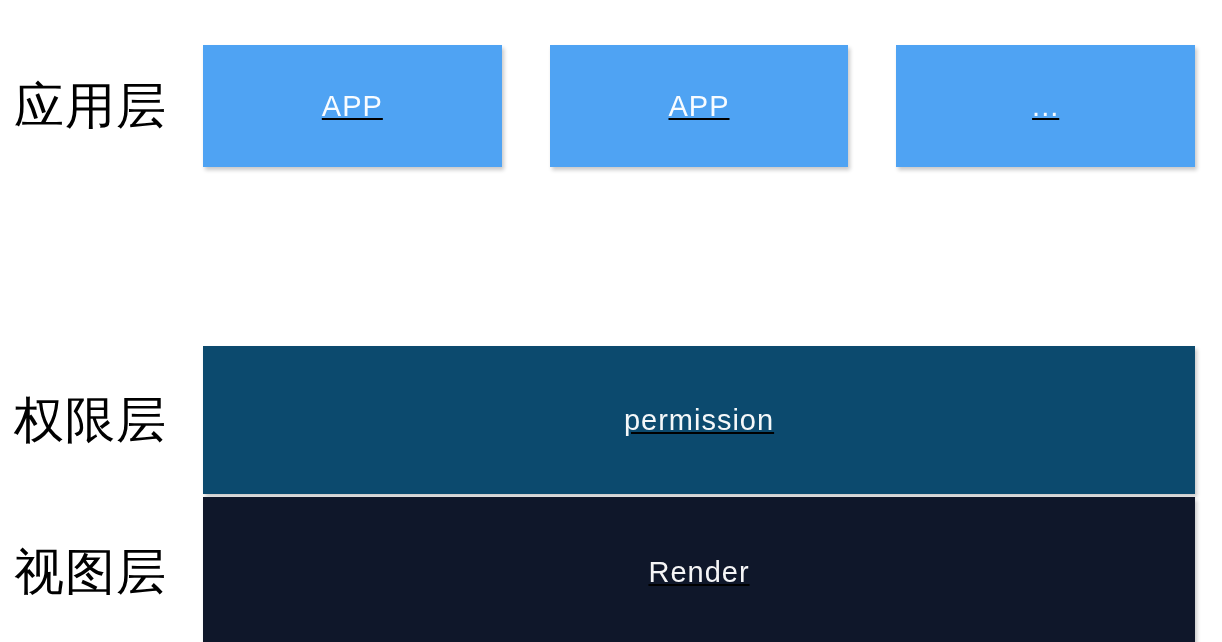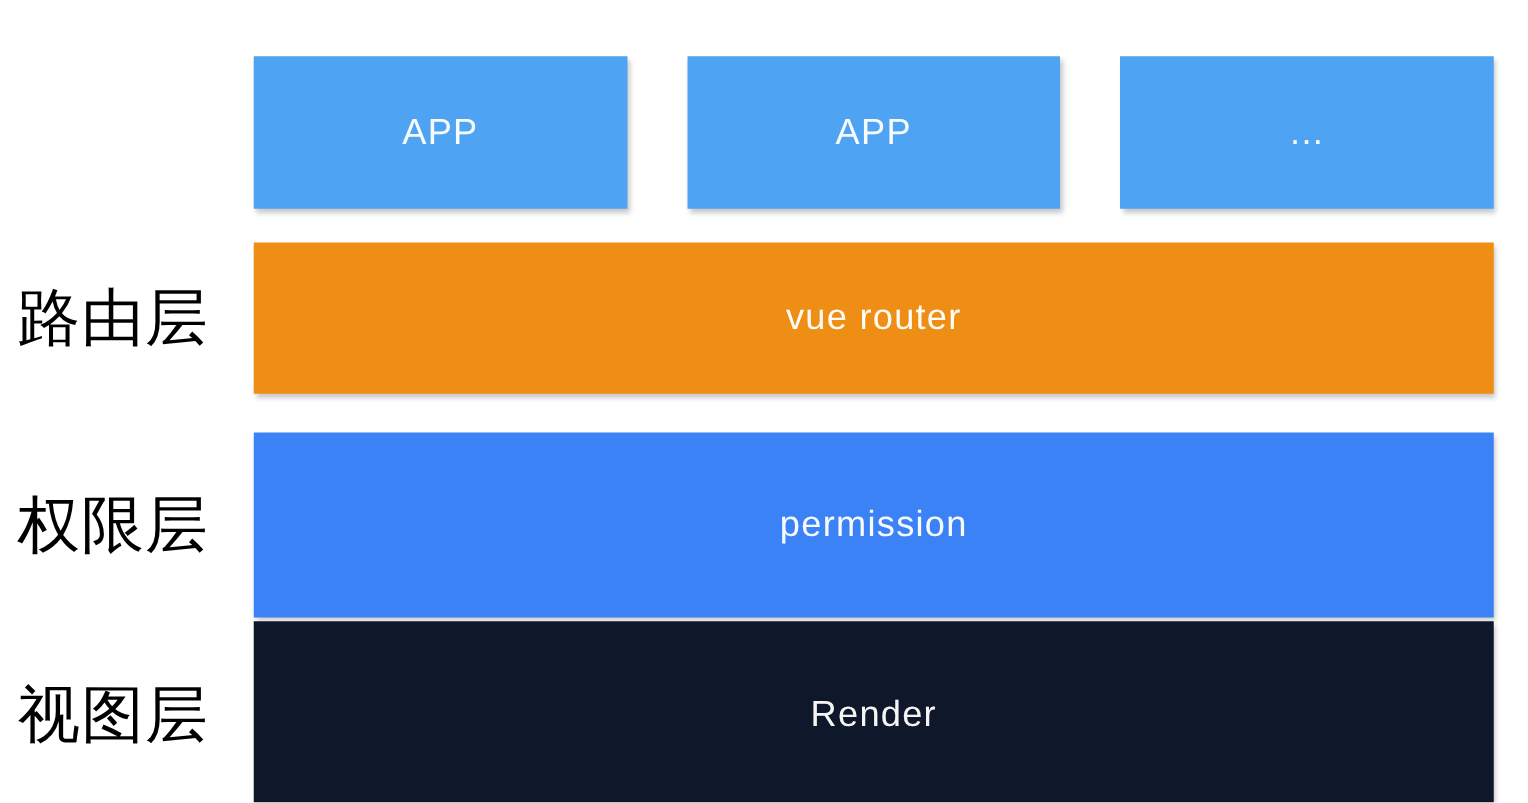--- a/index.html
+++ b/index.html
@@ -40,58 +40,54 @@
     white-space: nowrap;
   }
   .boxes {
     position: absolute;
     left: 203px;
     top: 0;
     width: 992px;
     height: 100%;
     display: flex;
     gap: 48px;
+    text-decoration: underline;
   }
   .box {
     flex: 1 1 0;
     height: 100%;
     display: flex;
     align-items: center;
     justify-content: center;
     color: rgba(255, 255, 255, 0.96);
     font-size: 29px;
     font-weight: 300;
     letter-spacing: 1px;
     box-shadow: 2px 3px 4px rgba(0, 0, 0, 0.22);
   }
 </style>
 </head>
 <body>
 
 <div class="canvas">
 
   <div class="layer-row row-1">
+    <div class="layer-label">应用层</div>
     <div class="boxes">
       <div class="box" style="background-color: rgb(79, 163, 243);">APP</div>
       <div class="box" style="background-color: rgb(79, 163, 243);">APP</div>
       <div class="box" style="background-color: rgb(79, 163, 243);">...</div>
     </div>
   </div>
 
-  <div class="layer-row row-2">
-    <div class="layer-label">路由层</div>
-    <div class="boxes">
-      <div class="box" style="background-color: rgb(239, 142, 20);">vue router</div>
-    </div>
-  </div>
 
   <div class="layer-row row-3">
     <div class="layer-label">权限层</div>
     <div class="boxes">
-      <div class="box" style="background-color: #3b82f6;">permission</div>
+      <div class="box" style="background-color: #0c4a6e;">permission</div>
     </div>
   </div>
 
   <div class="layer-row row-4">
     <div class="layer-label">视图层</div>
     <div class="boxes">
       <div class="box" style="background-color: #0f172a;">Render</div>
     </div>
   </div>
 

